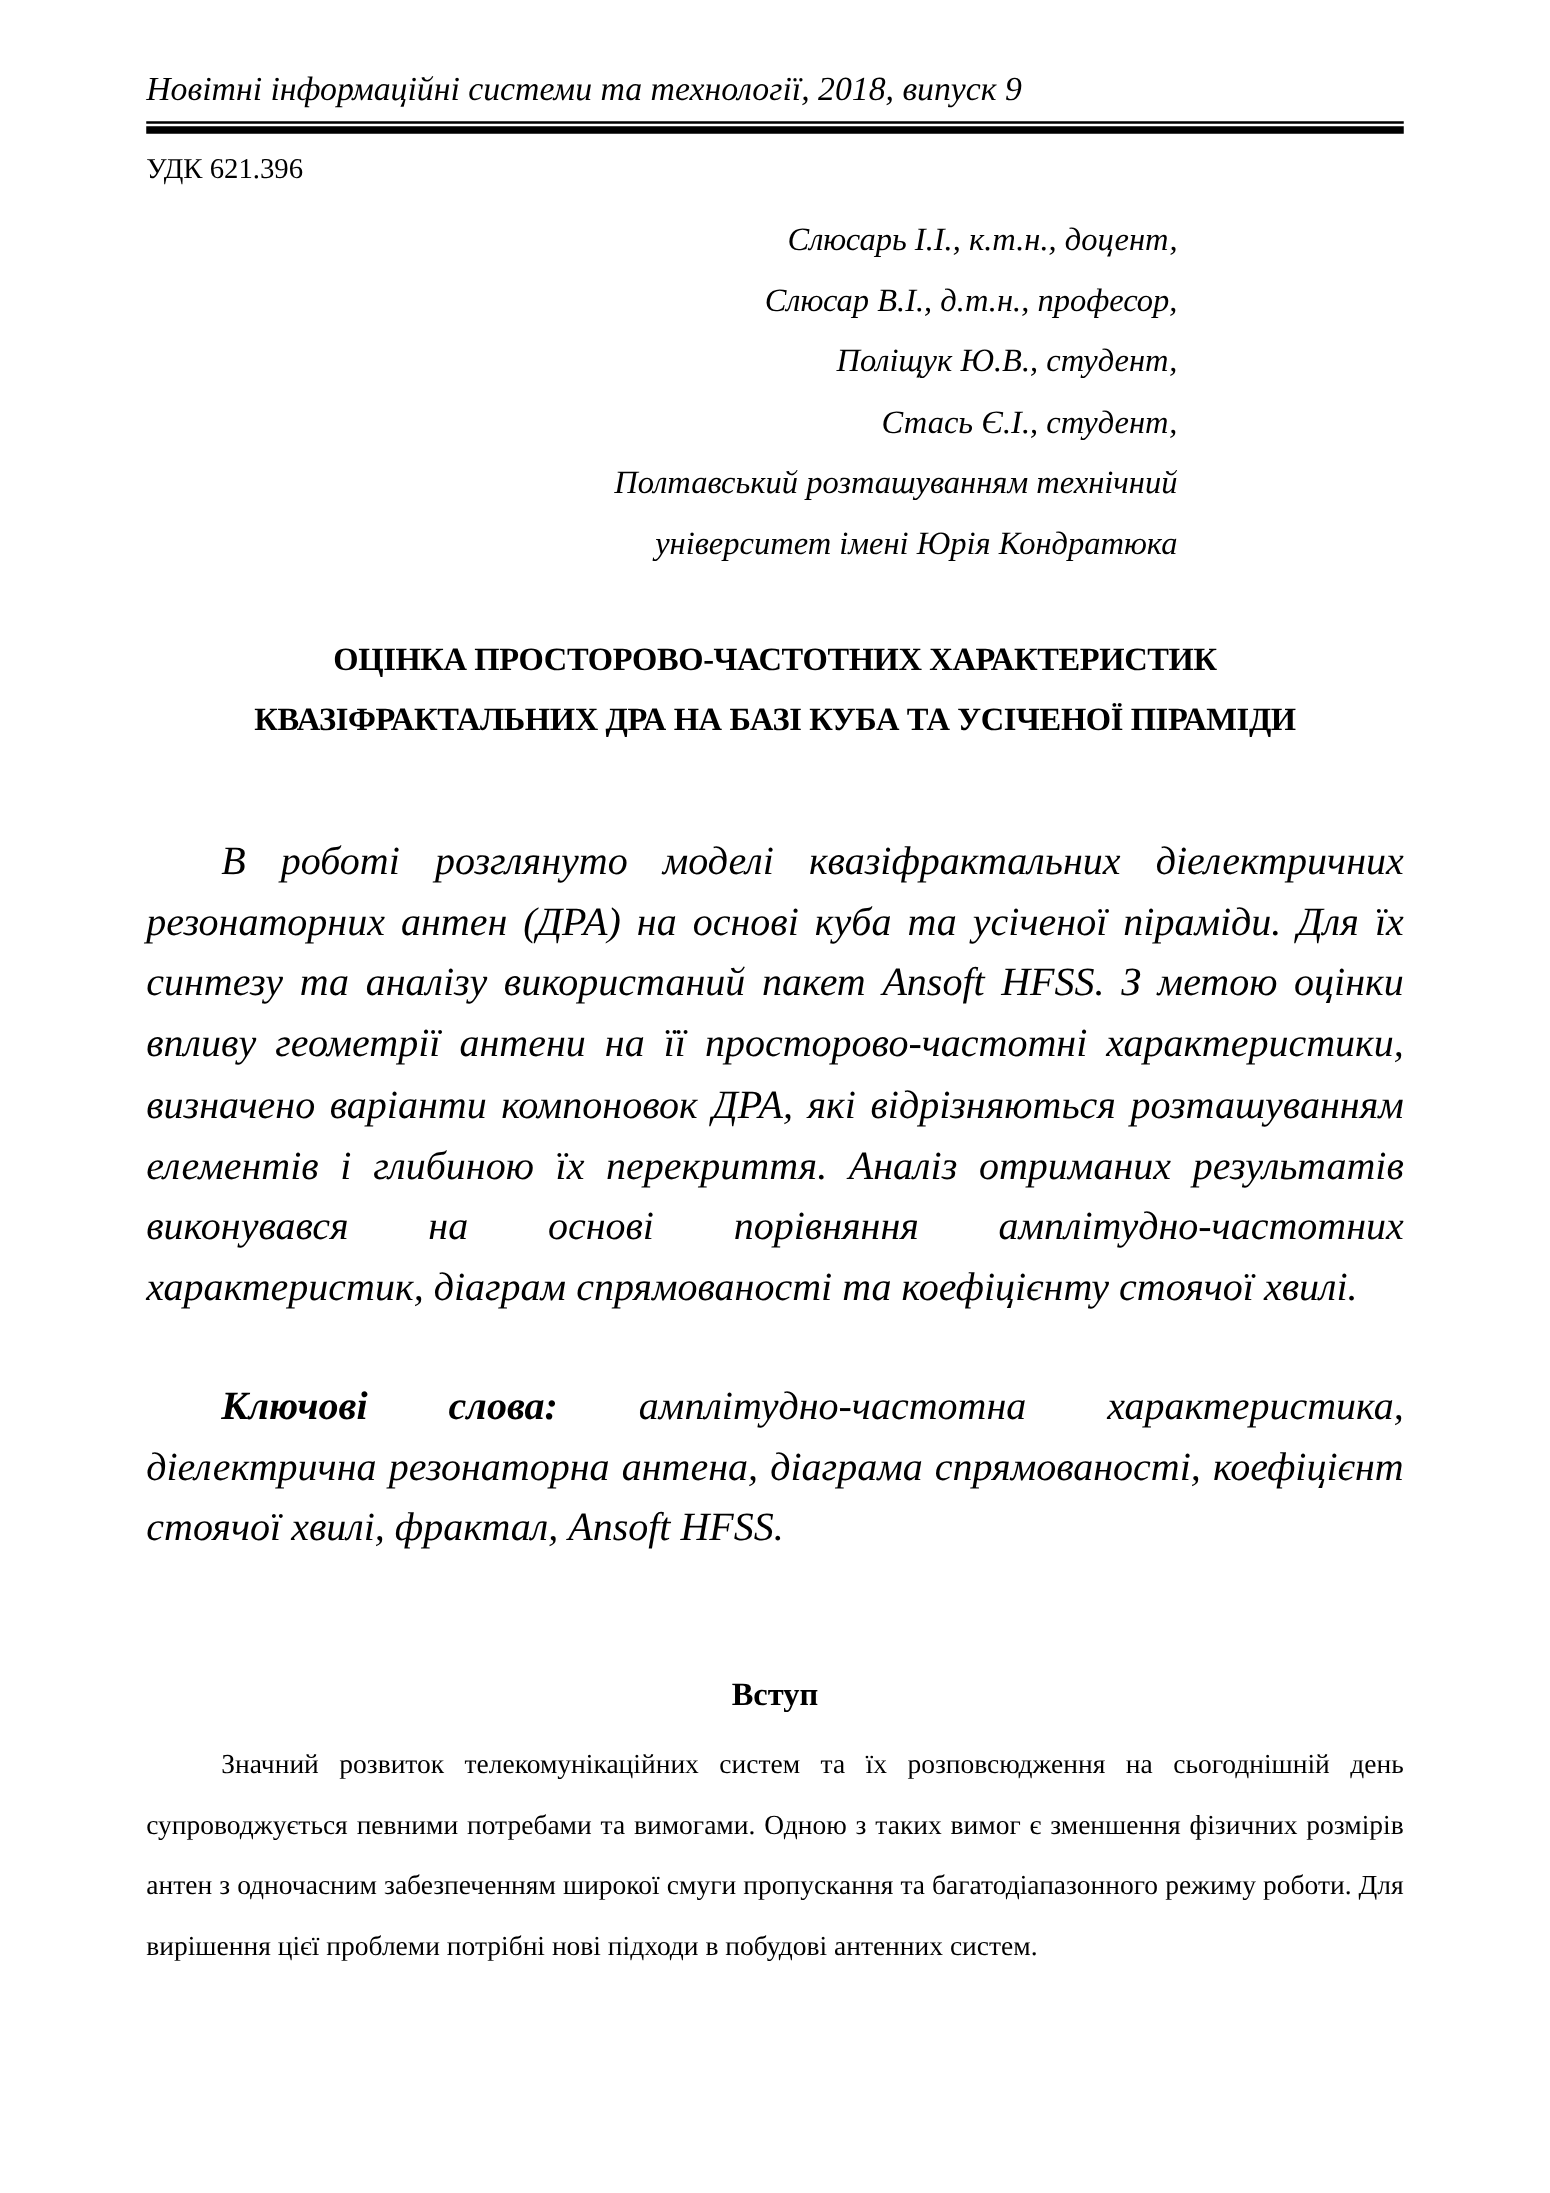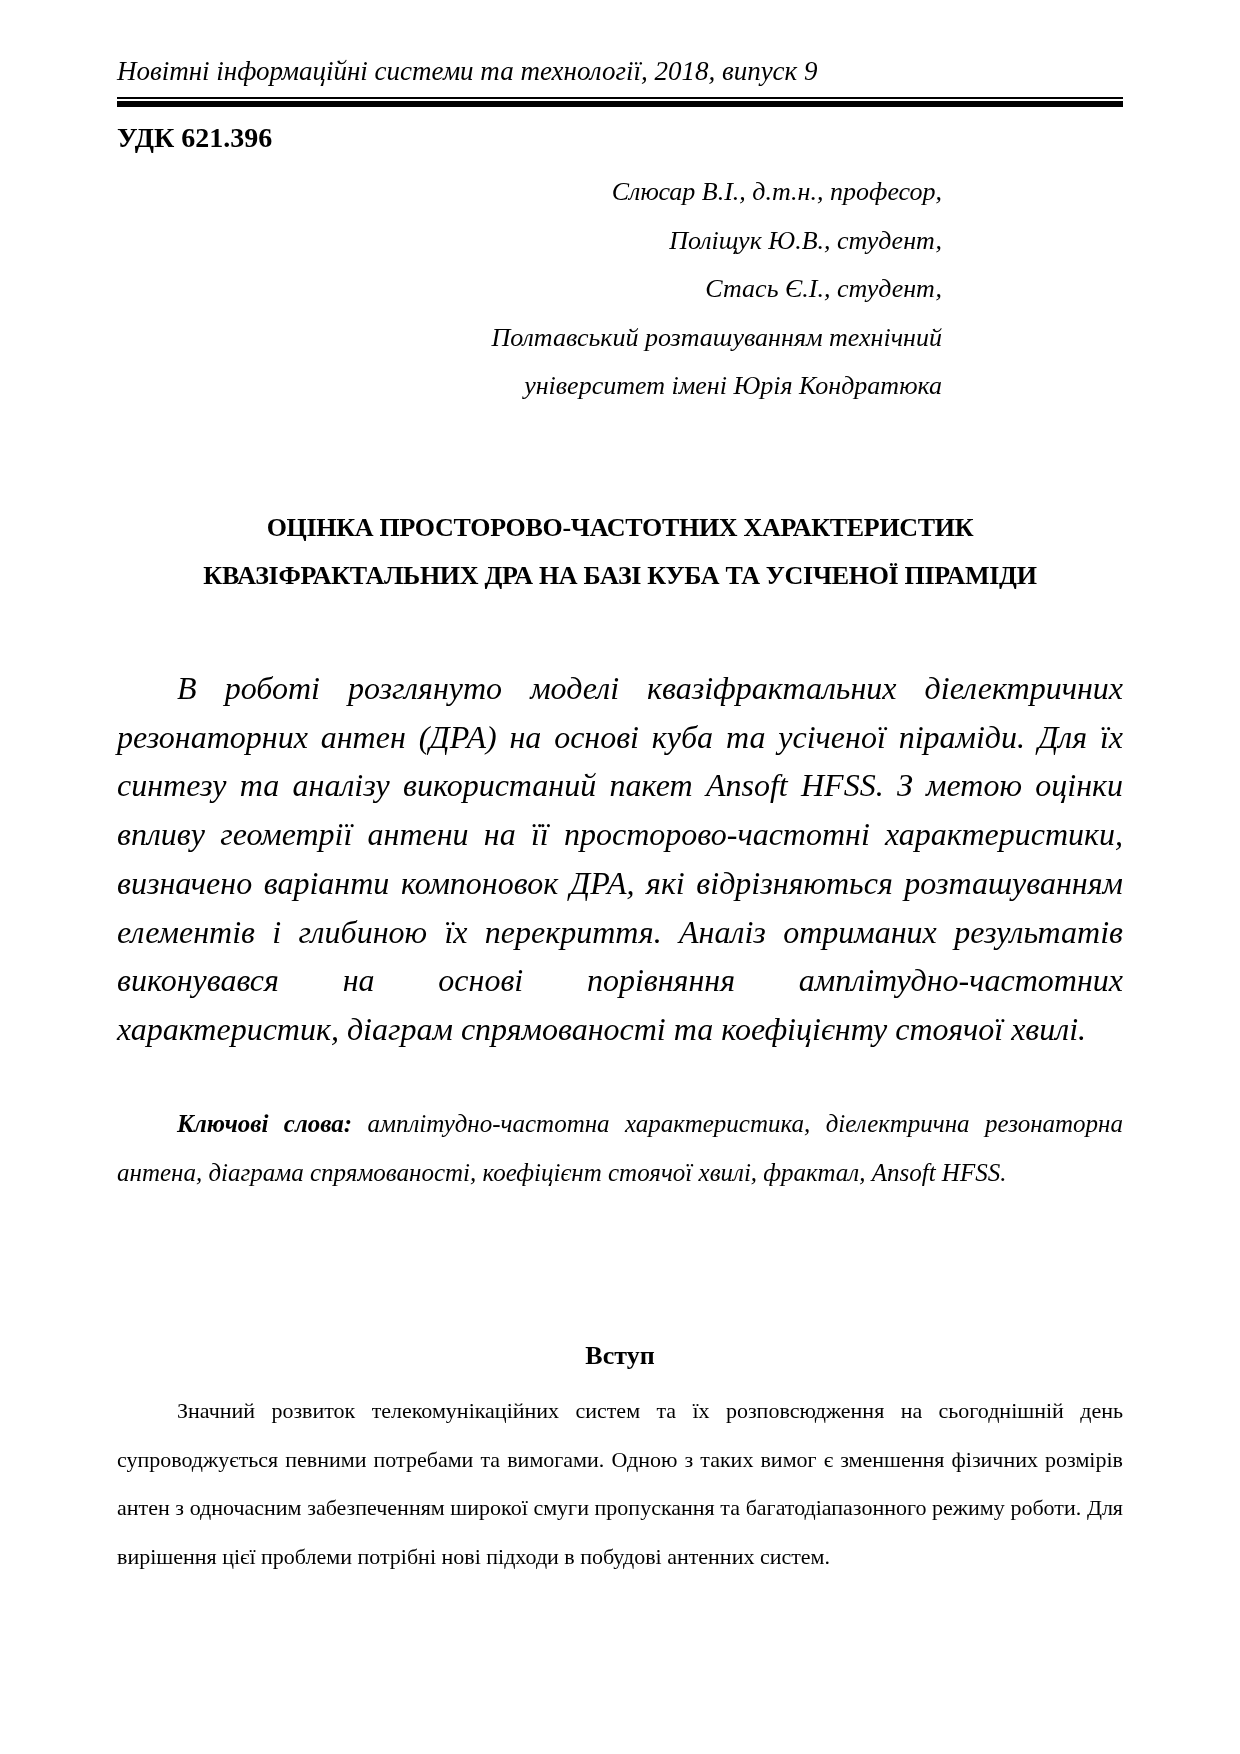--- a/index.html
+++ b/index.html
@@ -3,49 +3,50 @@
   <meta charset="utf-8">
   <style>
     html, body { margin: 0; padding: 0; background: #ffffff; }
     body { width: 1240px; height: 1754px; position: relative; overflow: hidden; color: #000; font-family: "Liberation Serif", "DejaVu Serif", serif; }
     .page { position: absolute; left: 0; top: 0; width: 1060px; height: 1754px; }
 
     .running-header { position: absolute; left: 117px; top: 56px; font-size: 27px; font-style: italic; white-space: nowrap; letter-spacing: 0px; }
     .rule-thin { position: absolute; left: 117px; top: 97px; width: 1006px; height: 2px; background: #000; }
     .rule-thick { position: absolute; left: 117px; top: 101px; width: 1006px; height: 6px; background: #000; }
 
-    .udc { position: absolute; left: 117px; top: 122px; font-size: 28px; font-weight: bold; white-space: nowrap; }
+    .udc { position: absolute; left: 117px; top: 122px; font-size: 23px; font-weight: normal; white-space: nowrap; }
 
     .authors { position: absolute; right: 118px; top: 168px; text-align: right; font-size: 26px; font-style: italic; line-height: 48.5px; }
     .authors div { white-space: nowrap; }
 
     .title { position: absolute; left: 117px; width: 1006px; top: 504px; text-align: center; font-size: 26px; font-weight: bold; line-height: 48px; letter-spacing: -0.3px; }
     .title div { white-space: nowrap; }
 
     .abstract { position: absolute; left: 117px; width: 1006px; top: 664px; font-size: 32px; font-style: italic; line-height: 48.7px; text-align: justify; text-indent: 60px; }
 
-    .keywords { position: absolute; left: 117px; width: 1006px; top: 1100px; font-size: 25px; font-style: italic; line-height: 48.7px; text-align: justify; text-indent: 60px; }
+    .keywords { position: absolute; left: 117px; width: 1006px; top: 1100px; font-size: 32px; font-style: italic; line-height: 48.7px; text-align: justify; text-indent: 60px; }
     .keywords .kw-label { font-weight: bold; }
 
     .section-heading { position: absolute; left: 117px; width: 1006px; top: 1298px; text-align: center; font-size: 26px; font-weight: bold; margin-top: 43px; }
 
     .intro { position: absolute; left: 117px; width: 1006px; top: 1387px; font-size: 22px; line-height: 48.5px; text-align: justify; text-indent: 60px; }
   </style>
 </head>
 <body>
 
 <div class="page">
 
   <div class="running-header">Новітні інформаційні системи та технології, 2018, випуск 9</div>
   <div class="rule-thin"></div>
   <div class="rule-thick"></div>
 
   <div class="udc">УДК 621.396</div>
 
   <div class="authors">
+    <div>Слюсарь І.І., к.т.н., доцент,</div>
     <div>Слюсар В.І., д.т.н., професор,</div>
     <div>Поліщук Ю.В., студент,</div>
     <div>Стась Є.І., студент,</div>
     <div>Полтавський розташуванням технічний</div>
     <div>університет імені Юрія Кондратюка</div>
   </div>
 
   <div class="title">
     <div>ОЦІНКА ПРОСТОРОВО-ЧАСТОТНИХ ХАРАКТЕРИСТИК</div>
     <div>КВАЗІФРАКТАЛЬНИХ ДРА НА БАЗІ КУБА ТА УСІЧЕНОЇ ПІРАМІДИ</div>

